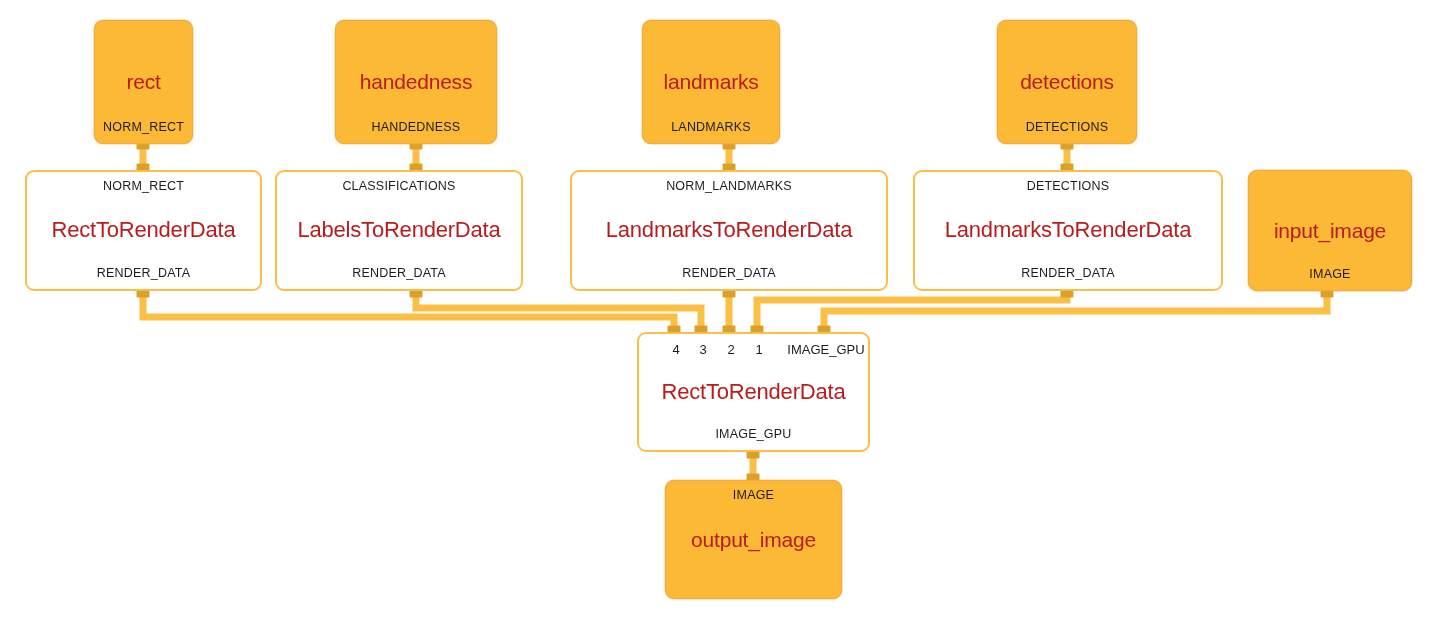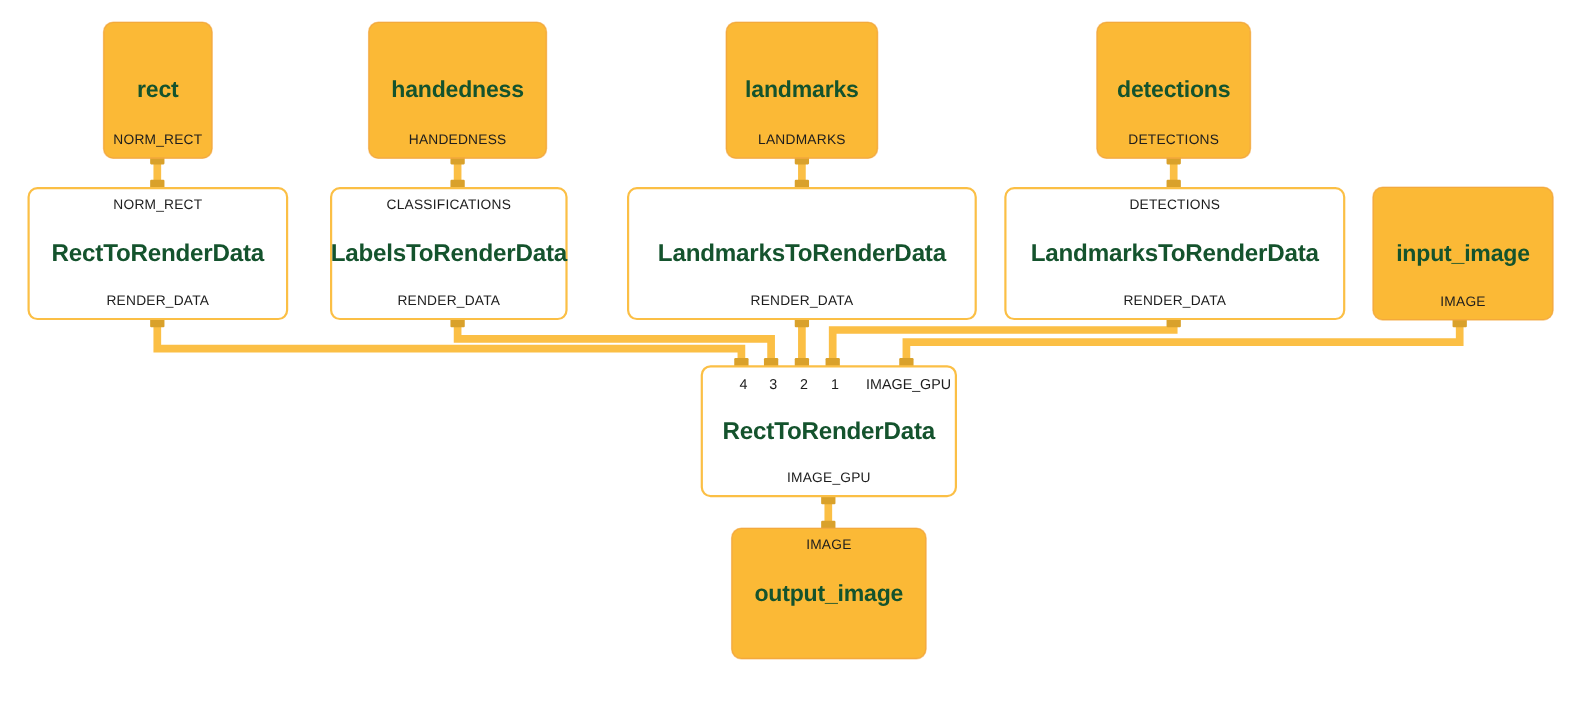--- a/index.html
+++ b/index.html
@@ -35,23 +35,23 @@
   .node.stream{
     background:#FBB936;
     border:1px solid #F3A93C;
     box-shadow:0 0 0 0.5px rgba(243,169,60,.6);
   }
   .node.calc{
     background:#ffffff;
     border:2.5px solid #FBBF45;
   }
   .n-title{
-    font-weight:bold;
+    font-weight:normal;
     font-size:22px;
-    color:#14532d;
+    color:#b91c1c;
     letter-spacing:-0.2px;
     line-height:1.1;
     white-space:nowrap;
   }
   .node.stream .n-title{ font-size:21px; }
   .n-port{
     font-size:12.5px;
     color:#1d1d1d;
     letter-spacing:.2px;
     white-space:nowrap;
@@ -165,21 +165,21 @@
 
   <div class="node stream" style="left:335px;top:20px;width:162px;height:124px;">
     <div class="slot-mid">
       <span class="n-title">handedness</span>
     </div>
     <div class="slot-bottom">
       <span class="n-port">HANDEDNESS</span>
     </div>
   </div>
 
-  <div class="node stream" style="left:660px;top:20px;width:138px;height:124px;">
+  <div class="node stream" style="left:642px;top:20px;width:138px;height:124px;">
     <div class="slot-mid">
       <span class="n-title">landmarks</span>
     </div>
     <div class="slot-bottom">
       <span class="n-port">LANDMARKS</span>
     </div>
   </div>
 
   <div class="node stream" style="left:997px;top:20px;width:140px;height:124px;">
     <div class="slot-mid">
@@ -195,33 +195,36 @@
       <span class="n-port">NORM_RECT</span>
     </div>
     <div class="slot-mid">
       <span class="n-title">RectToRenderData</span>
     </div>
     <div class="slot-bottom">
       <span class="n-port">RENDER_DATA</span>
     </div>
   </div>
 
-  <div class="node calc" style="left:300px;top:170px;width:216px;height:121px;">
+  <div class="node calc" style="left:275px;top:170px;width:248px;height:121px;">
     <div class="slot-top">
       <span class="n-port">CLASSIFICATIONS</span>
     </div>
     <div class="slot-mid">
       <span class="n-title">LabelsToRenderData</span>
     </div>
     <div class="slot-bottom">
       <span class="n-port">RENDER_DATA</span>
     </div>
   </div>
 
   <div class="node calc" style="left:570px;top:170px;width:318px;height:121px;">
+    <div class="slot-top">
+      <span class="n-port">NORM_LANDMARKS</span>
+    </div>
     <div class="slot-mid">
       <span class="n-title">LandmarksToRenderData</span>
     </div>
     <div class="slot-bottom">
       <span class="n-port">RENDER_DATA</span>
     </div>
   </div>
 
   <div class="node calc" style="left:913px;top:170px;width:310px;height:121px;">
     <div class="slot-top">

